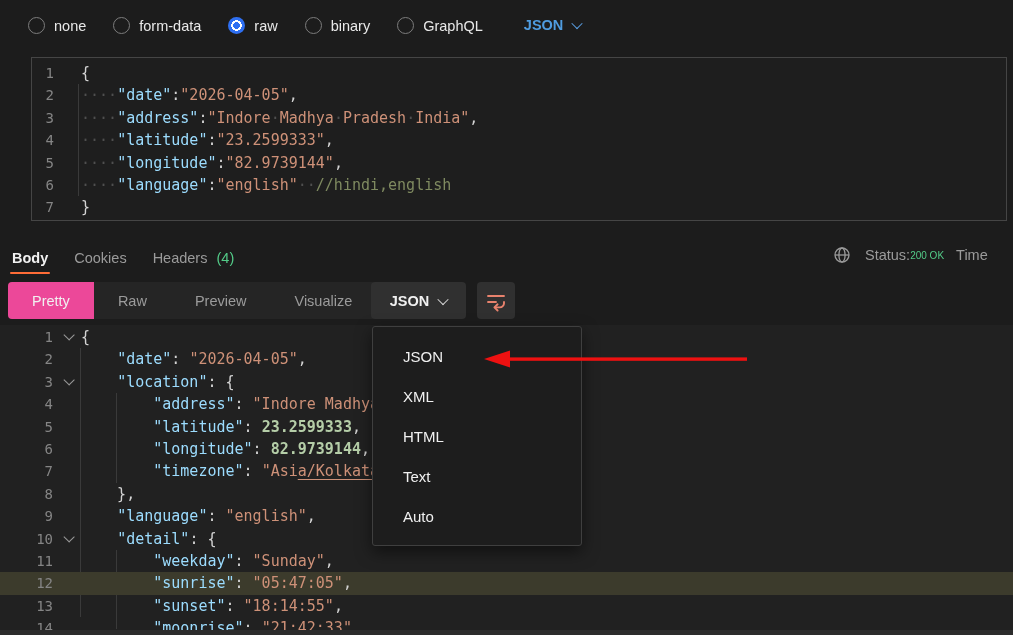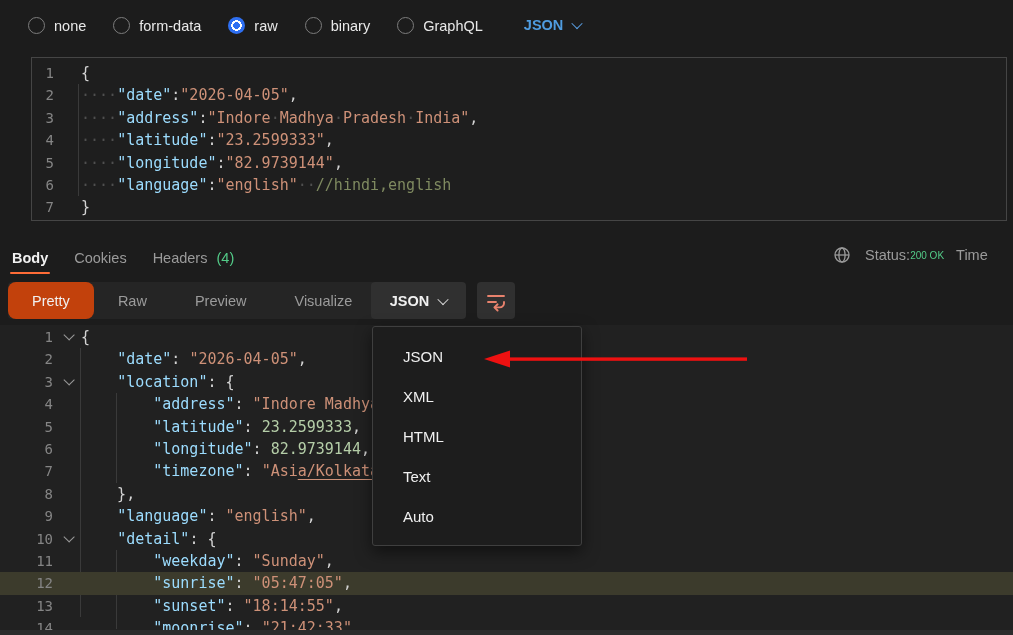--- a/index.html
+++ b/index.html
@@ -23,21 +23,21 @@
 
   
   .code-row { display:flex; height:22.4px; line-height:22.4px; position:relative;
     font-family:"DejaVu Sans Mono", monospace; font-size:15px; white-space:pre; }
   .gutter-num { text-align:right; color:#858585; font-size:14px; flex:0 0 auto; }
   .chev-slot { flex:0 0 auto; display:flex; align-items:center; justify-content:center; }
   .fold-chev { display:inline-block; width:8px; height:8px; border-right:1.6px solid #9a9a9a;
     border-bottom:1.6px solid #9a9a9a; transform:rotate(45deg) translateY(-3px); }
   .code-text { flex:1 1 auto; }
   .tok-p { color:#d4d4d4; } .tok-k { color:#9cdcfe; } .tok-s { color:#ce9178; }
-  .tok-n { color:#b5cea8; } .tok-c { color:#7f8a60; } .tok-w { color:#4f4f4f; }
+  .tok-n { color:#b5cea8;font-weight:bold; } .tok-c { color:#7f8a60; } .tok-w { color:#4f4f4f; }
   .tok-su { color:#ce9178; text-decoration:underline; text-underline-offset:3px; }
 
   
   .req-editor { position:absolute; left:31px; top:57px; width:976px; height:164px;
     background:#1e1e1e; border:1px solid #454545; padding-top:4px; overflow:hidden; }
   .req-editor .gutter-num { width:22px; }
   .req-editor .chev-slot { width:27px; }
   .req-guide { position:absolute; left:46px; top:26px; width:1px; height:112px; background:#3a3a3a; }
 
   
@@ -51,21 +51,21 @@
   .meta-right { position:absolute; left:833px; top:0; height:100%; display:flex; align-items:center; }
   .status-lbl { color:#9b9b9b; font-size:14.5px; margin-left:14px; }
   .status-val { color:#53cb88; font-size:10px; }
   .time-lbl { color:#9b9b9b; font-size:14.5px; margin-left:12px; white-space:nowrap; }
 
   
   .resp-toolbar { position:absolute; left:0; top:282px; width:1013px; height:37px; }
   .view-group { position:absolute; left:8px; top:0; height:37px; display:flex;
     background:#252525; border-radius:4px; overflow:hidden; }
   .view-tab { padding:0 24px; display:flex; align-items:center; color:#9b9b9b; font-size:14.5px; cursor:pointer; }
-  .view-tab.active { background:#c2410c; color:#f1f1f1; border-radius:8px; }
+  .view-tab.active { background:#ec4899; color:#f1f1f1; border-radius:0; }
   .format-btn { position:absolute; left:371px; top:0; width:95px; height:37px; background:#303030;
     border-radius:4px; display:flex; align-items:center; justify-content:center; gap:10px; cursor:pointer; }
   .format-btn .lbl { color:#f1f1f1; font-size:14.5px; font-weight:700; }
   .wrap-btn { position:absolute; left:477px; top:0; width:38px; height:37px; background:#303030;
     border-radius:4px; display:flex; align-items:center; justify-content:center; cursor:pointer; }
 
   
   .resp-editor { position:absolute; left:0; top:325px; width:1013px; height:305px;
     background:#212121; padding-top:1px; overflow:hidden; }
   .resp-editor .gutter-num { width:55px; padding-right:2px; }

